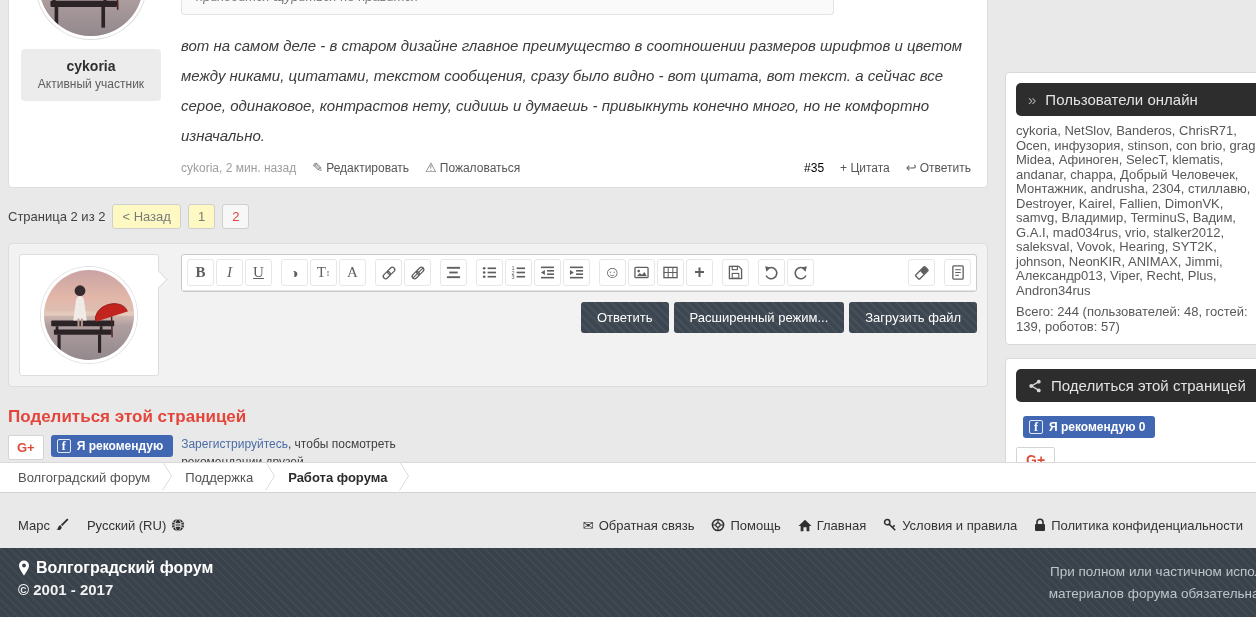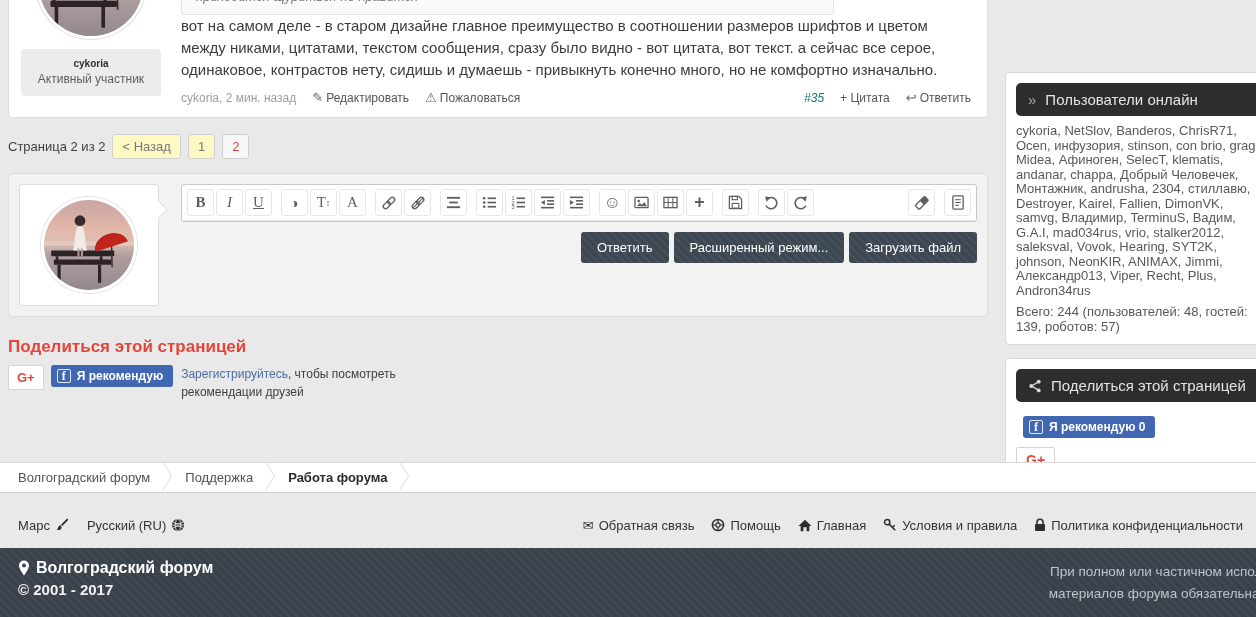--- a/index.html
+++ b/index.html
@@ -11,34 +11,34 @@
 
   
   .post-card { margin-top:-92px; background:#fff; border:1px solid #ddd; border-radius:4px;
                display:flex; padding:12px; }
   .avatar-col { width:140px; flex:none; display:flex; flex-direction:column; align-items:center; }
   .avatar-ring { width:110px; height:110px; margin-top:8px; border-radius:50%; border:3px solid #fff;
                  box-shadow:0 0 0 1px #ddd; overflow:hidden; background:#cbb; cursor:pointer; }
   .avatar-ring svg { display:block; width:100%; height:100%; }
   .userinfo { margin-top:10px; width:140px; background:#ececec; border-radius:4px; text-align:center;
               padding:9px 4px 10px; }
-  .userinfo .uname { font-size:10px; font-weight:bold; color:#2f2f2f; }
+  .userinfo .uname { font-size:14px; font-weight:bold; color:#2f2f2f; }
   .userinfo .utitle { font-size:12px; color:#5e5e5e; margin-top:3px; }
 
   .msg-col { flex:1; margin-left:20px; margin-right:4px; }
   .quotebox { height:94px; width:653px; background:#fafafa; border:1px solid #e3e3e3;
               border-radius:0 0 4px 4px; border-top:none; display:flex; align-items:flex-end;
               padding:10px 14px; }
   .quotebox .qtext { font-size:13px; font-style:italic; color:#7a7a7a; }
-  .post-body { font-size:15px; line-height:22px; color:#3c3c3c; }
+  .post-body { margin-top:16px; font-size:15px; line-height:30px; color:#3c3c3c;font-style:italic; }
   .post-meta { margin-top:9px; display:flex; align-items:center; font-size:12px; color:#9d9d9d; }
   .post-meta .m-act { color:#565656; margin-left:16px; cursor:pointer; }
   .post-meta .m-ico { color:#6a6a6a; margin-right:3px; font-size:13px; }
   .post-meta .spacer { flex:1; }
-  .post-meta .m-num { color:#0f766e;font-style:italic; }
+  .post-meta .m-num { color:#000000; }
   .post-meta .m-right { color:#565656; margin-left:16px; cursor:pointer; }
 
   
   .pager { margin-top:16px; display:flex; align-items:center; font-size:13px; color:#3f3f3f; }
   .pg-btn { margin-left:7px; background:#fef9c3; border:1px solid #cfcfcf; border-radius:3px;
             color:#7a7a7a; font-size:13px; padding:4px 9px; min-width:26px; text-align:center; cursor:pointer; }
   .pg-btn.current { color:#e0443a; background:#f7f7f7; }
 
   
   .reply-card { margin-top:14px; background:#f2f2f2; border:1px solid #ddd; border-radius:4px;

